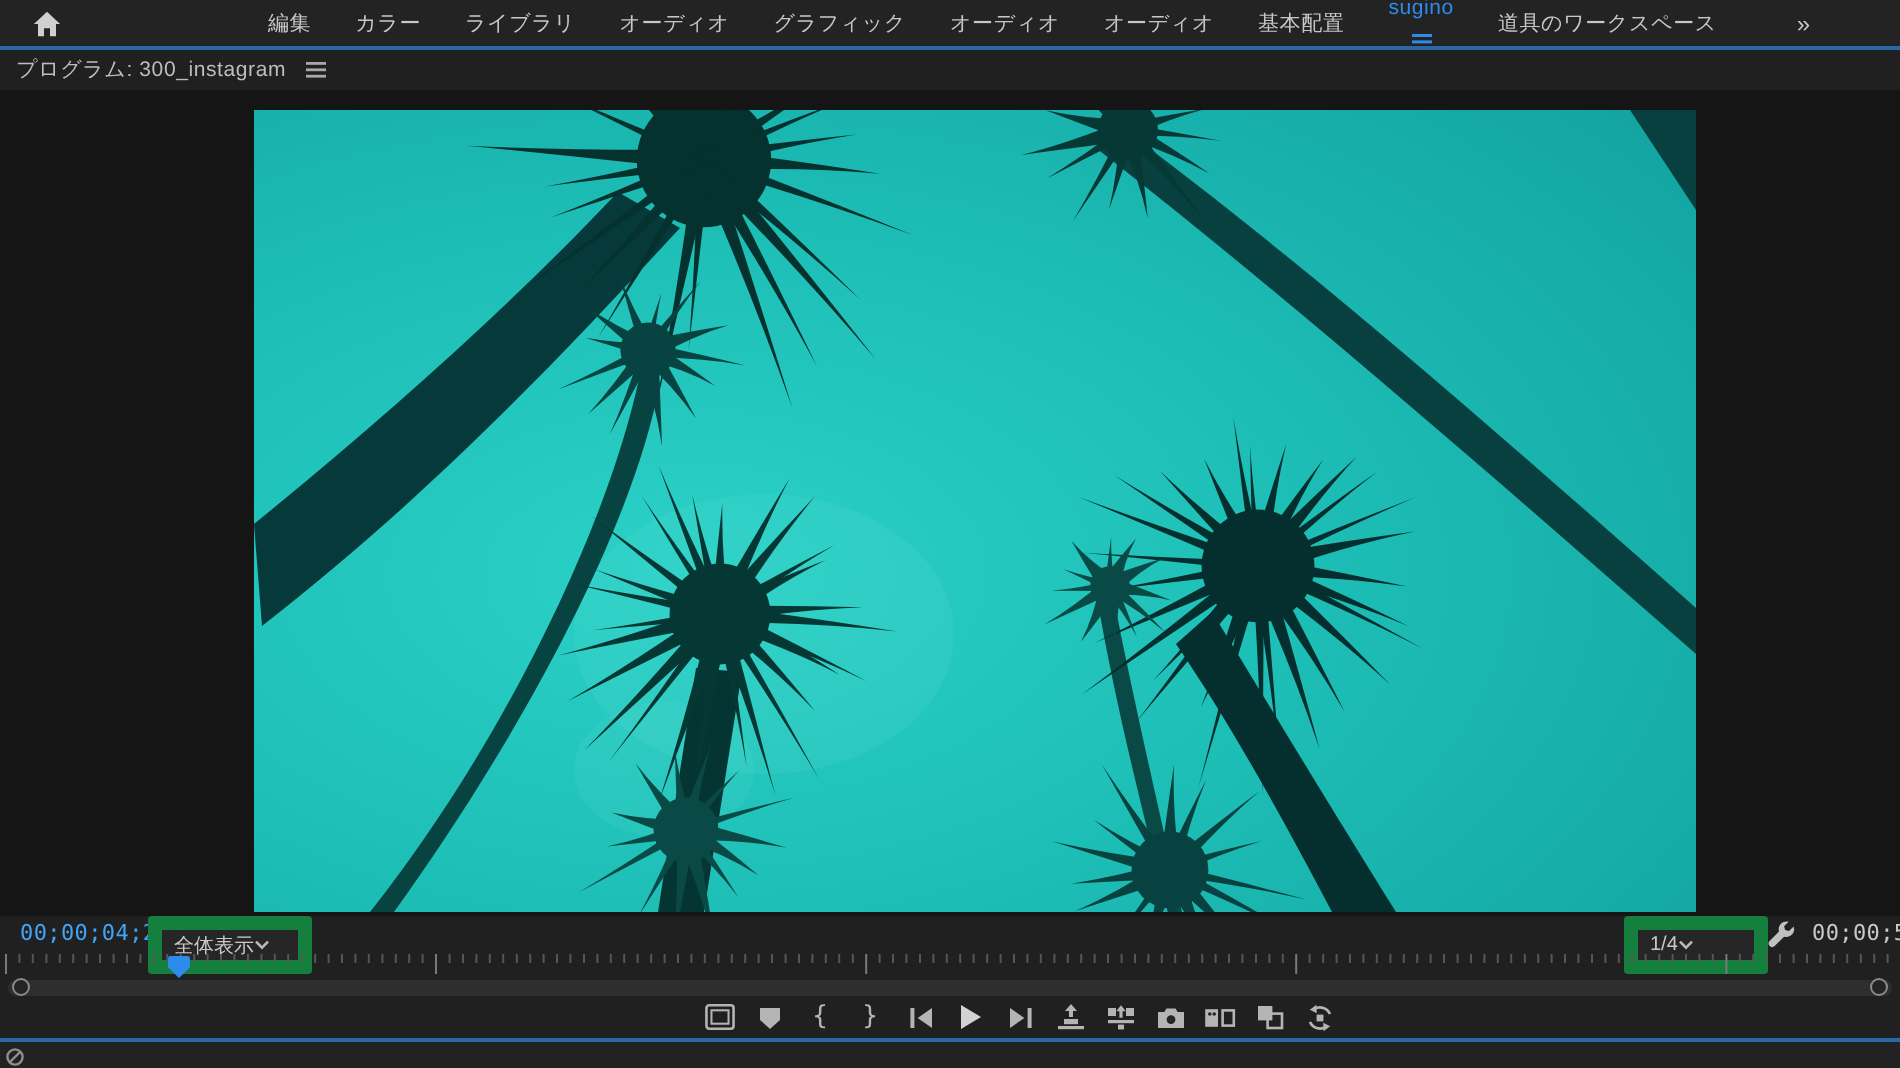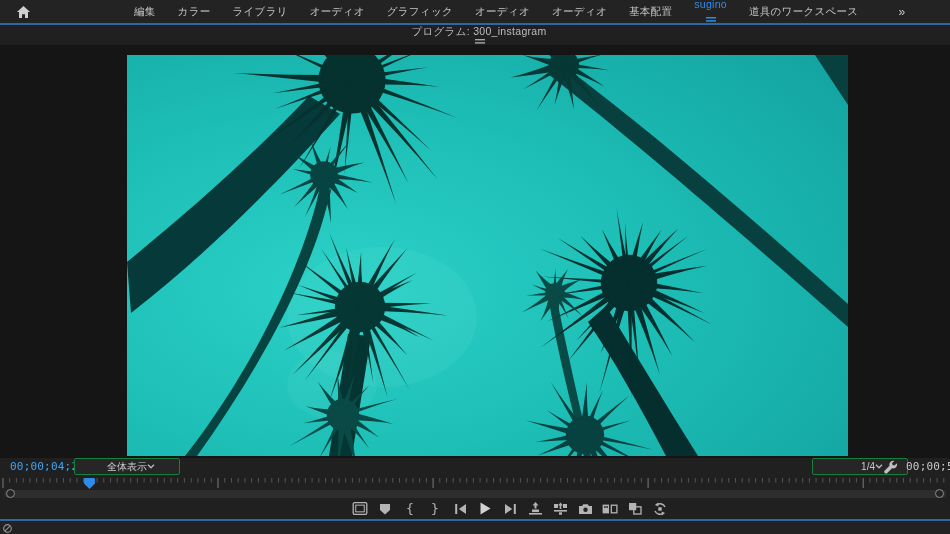--- a/index.html
+++ b/index.html
@@ -17,32 +17,32 @@
   .menu .item{cursor:default;}
   .ws-active{display:flex;align-items:center;gap:7px;color:var(--accent,#2d8ceb);flex-direction:column;}
   .ws-active svg rect{fill:var(--accent,#2d8ceb);}
   .overflow{margin-left:40px;font-size:12px;color:#c7c7c7;letter-spacing:1px;}
   
   .focus-line{position:absolute;left:0;right:0;height:2px;background:var(--focus,#2a67a5);}
   .focus-top{top:23px;}
   .focus-bottom{top:519px;}
   
   .panel-body{position:absolute;top:25px;left:0;right:0;height:494px;background:#202020;}
-  .panel-tab{position:absolute;top:25px;left:0;right:0;height:20px;display:flex;align-items:center;flex-direction:column;}
+  .panel-tab{position:absolute;top:25px;left:0;right:0;height:20px;display:flex;align-items:center;}
   .panel-title{margin-left:8px;font-size:10.5px;color:#bdbdbd;letter-spacing:.3px;}
   .panel-menu{margin-left:10px;display:flex;align-items:center;}
   .viewer{position:absolute;top:45px;left:0;right:0;height:413px;background:#151515;}
   .video{position:absolute;left:127px;top:10px;width:721px;height:401px;display:block;}
   
   .controls{position:absolute;top:458px;left:0;right:0;height:17px;}
   .tc{font-family:"DejaVu Sans Mono","Liberation Mono",monospace;font-size:11px;letter-spacing:.2px;}
   .tc-current{position:absolute;left:10px;top:2px;color:var(--tcblue,#41a4f5);}
   .tc-out{position:absolute;left:906px;top:2px;color:#c9c9c9;}
-  .dd{position:absolute;top:0;height:15px;border:1px solid #15803d;border-radius:2px;background:#262626;
-      display:flex;align-items:center;justify-content:flex-end;padding:0 24px;color:#c9c9c9;font-size:10px;}
+  .dd{position:absolute;top:0;height:15px;border:7px solid #15803d;border-radius:2px;background:#262626;
+      display:flex;align-items:center;justify-content:flex-start;padding:0 6px;color:#c9c9c9;font-size:10px;}
   .dd-zoom{left:74px;width:56px;}
   .dd-res{left:812px;width:46px;}
   .wrench-btn{position:absolute;left:883px;top:1px;width:16px;height:15px;display:flex;align-items:center;justify-content:center;}
   
   .ruler{position:absolute;top:476px;left:0;right:0;height:13px;}
   .playhead{position:absolute;left:83px;top:477px;width:13px;height:13px;}
   .playhead path{fill:var(--accent,#2d8ceb);}
   .scrollbar{position:absolute;top:490px;left:4px;width:942px;height:8px;background:#2e2e2e;border-radius:4px;}
   .knob{position:absolute;top:0;width:7px;height:7px;border-radius:50%;background:#242424;border:1.5px solid #8a8a8a;box-sizing:content-box;margin-top:-1px;}
   .knob-l{left:2px;} .knob-r{right:2px;}

